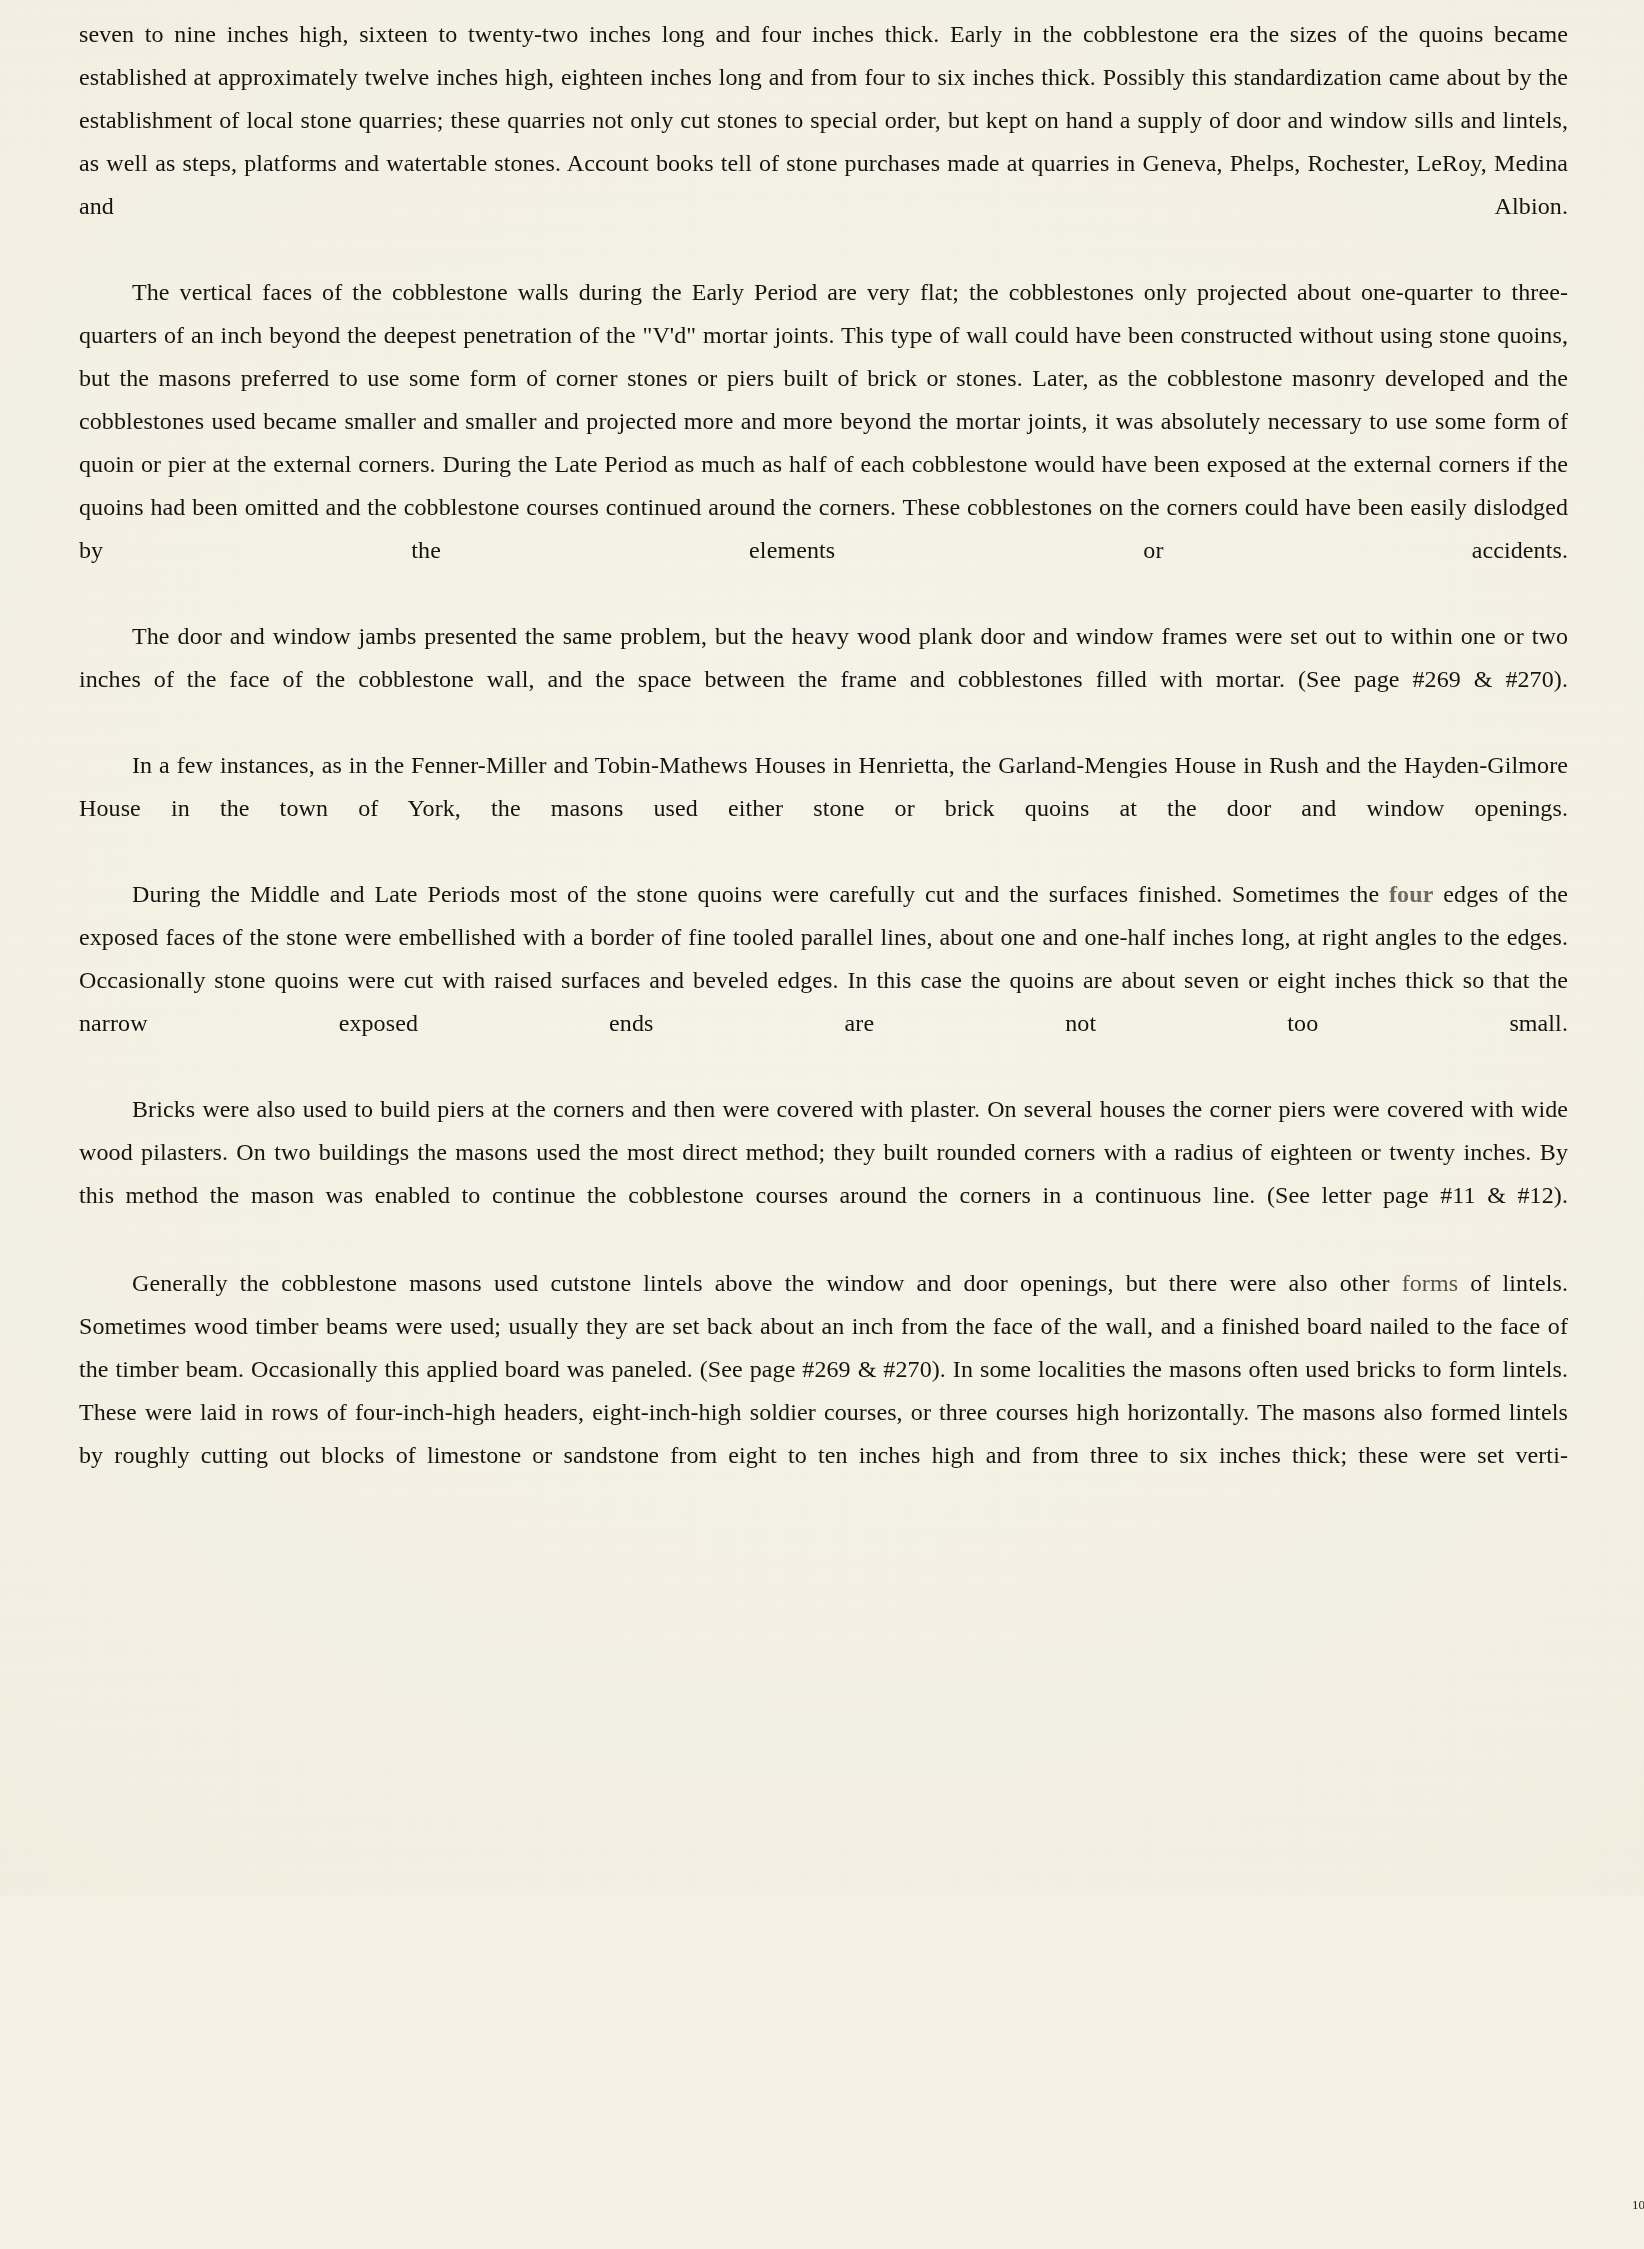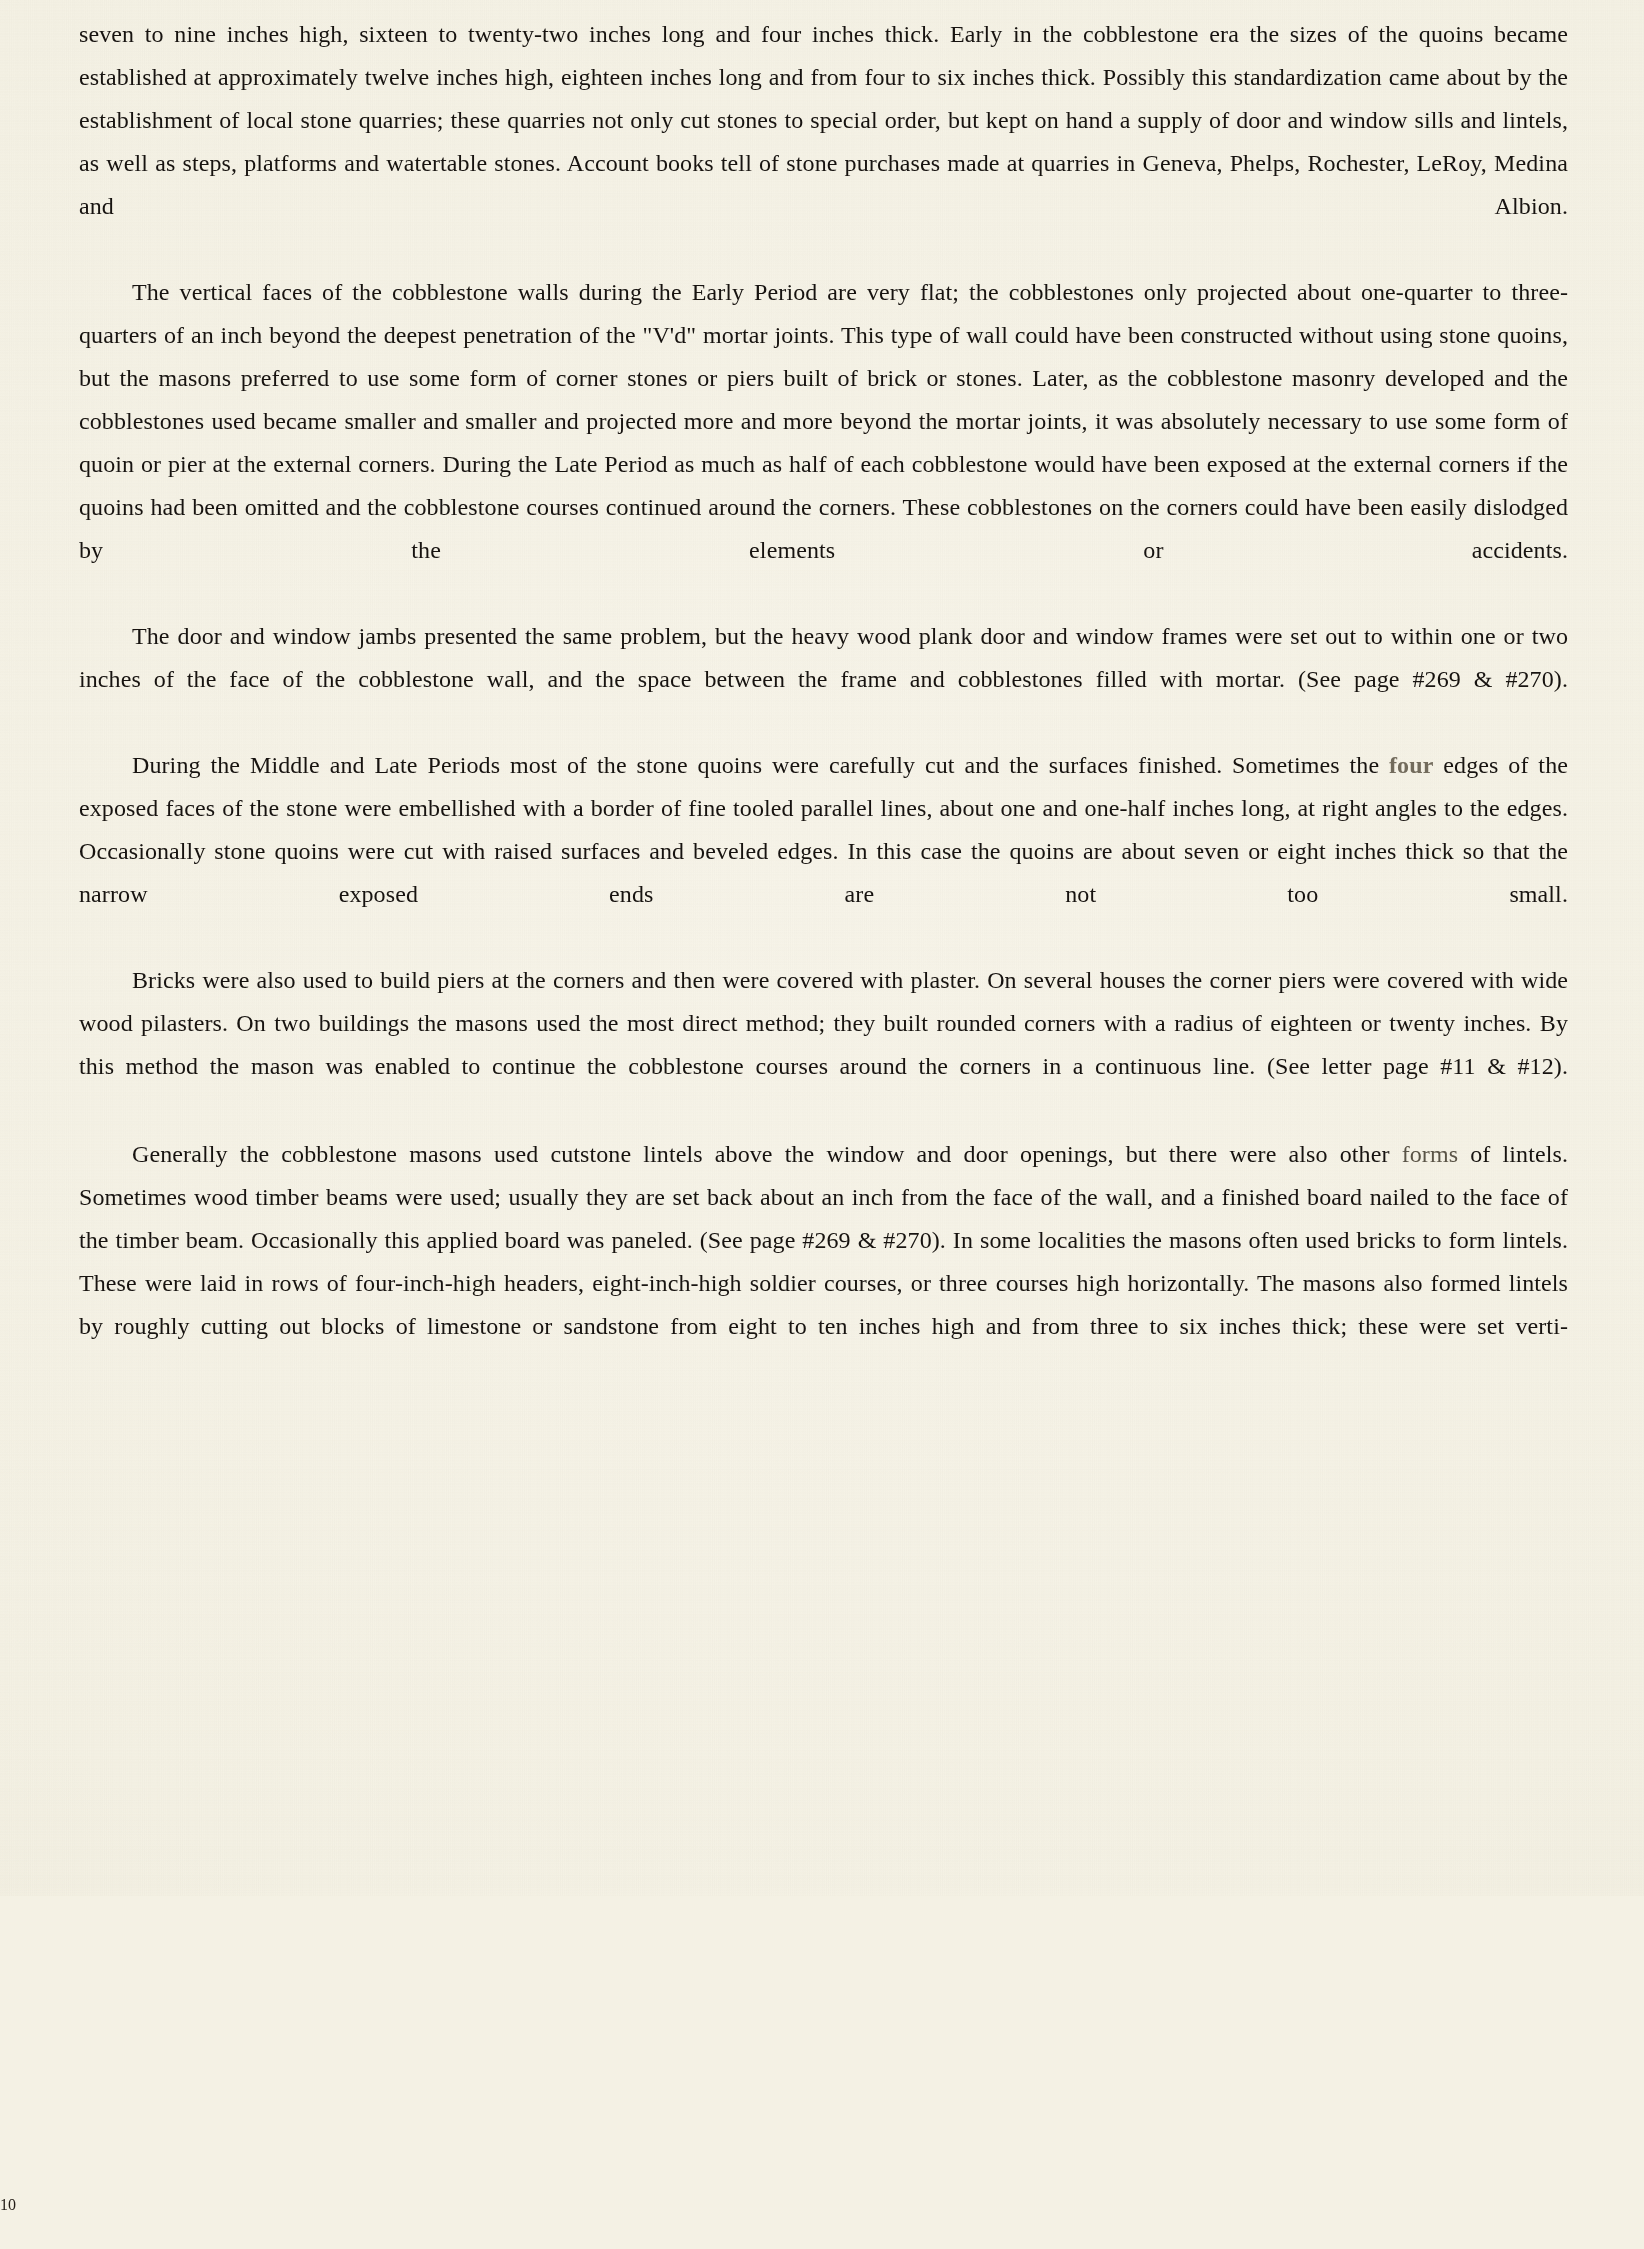--- a/index.html
+++ b/index.html
@@ -72,42 +72,43 @@
     font-weight: bold;
   }
   .faded-light {
     color: #4a4336;
     opacity: .9;
   }
 
   #pagenum {
     position: absolute;
     left: 0;
-    right: 14px;
+    right: 0;
     top: 2193px;
-    text-align: left;
-    font-size: 16px;
+    text-align: right;
+    font-size: 13px;
     line-height: 23px;
     color: #221c16;
     font-family: "Liberation Serif", "DejaVu Serif", serif;
   }
 </style>
 </head>
 <body>
 
 <div id="paper">
 
   <div id="textblock">
 
     <p class="para nofirstindent">seven to nine inches high, sixteen to twenty-two inches long and four inches thick. Early in the cobblestone era the sizes of the quoins became established at approximately twelve inches high, eighteen inches long and from four to six inches thick. Possibly this standardization came about by the establishment of local stone quarries; these quarries not only cut stones to special order, but kept on hand a supply of door and window sills and lintels, as well as steps, platforms and watertable stones. Account books tell of stone purchases made at quarries in Geneva, Phelps, Rochester, LeRoy, Medina and Albion.</p>
 
     <p class="para">The vertical faces of the cobblestone walls during the Early Period are very flat; the cobblestones only projected about one-quarter to three-quarters of an inch beyond the deepest penetration of the "V'd" mortar joints. This type of wall could have been constructed without using stone quoins, but the masons preferred to use some form of corner stones or piers built of brick or stones. Later, as the cobblestone masonry developed and the cobblestones used became smaller and smaller and projected more and more beyond the mortar joints, it was absolutely necessary to use some form of quoin or pier at the external corners. During the Late Period as much as half of each cobblestone would have been exposed at the external corners if the quoins had been omitted and the cobblestone courses continued around the corners. These cobblestones on the corners could have been easily dislodged by the elements or accidents.</p>
 
     <p class="para">The door and window jambs presented the same problem, but the heavy wood plank door and window frames were set out to within one or two inches of the face of the cobblestone wall, and the space between the frame and cobblestones filled with mortar. (See page #269 &amp; #270).</p>
 
+    <p class="para">In a few instances, as in the Fenner-Miller and Tobin-Mathews Houses in Henrietta, the Garland-Mengies House in Rush and the Hayden-Gilmore House in the town of York, the masons used either stone or brick quoins at the door and window openings.</p>
 
     <p class="para"><span>During the Middle and Late Periods most of the stone quoins were carefully cut and the surfaces finished. Sometimes the </span><span class="faded">four</span><span> edges of the exposed faces of the stone were embellished with a border of fine tooled parallel lines, about one and one-half inches long, at right angles to the edges. Occasionally stone quoins were cut with raised surfaces and beveled edges. In this case the quoins are about seven or eight inches thick so that the narrow exposed ends are not too small.</span></p>
 
     <p class="para">Bricks were also used to build piers at the corners and then were covered with plaster. On several houses the corner piers were covered with wide wood pilasters. On two buildings the masons used the most direct method; they built rounded corners with a radius of eighteen or twenty inches. By this method the mason was enabled to continue the cobblestone courses around the corners in a continuous line. (See letter page #11 &amp; #12).</p>
 
     <p class="para gap-before"><span>Generally the cobblestone masons used cutstone lintels above the window and door openings, but there were also other </span><span class="faded-light">forms</span><span> of lintels. Sometimes wood timber beams were used; usually they are set back about an inch from the face of the wall, and a finished board nailed to the face of the timber beam. Occasionally this applied board was paneled. (See page #269 &amp; #270). In some localities the masons often used bricks to form lintels. These were laid in rows of four-inch-high headers, eight-inch-high soldier courses, or three courses high horizontally. The masons also formed lintels by roughly cutting out blocks of limestone or sandstone from eight to ten inches high and from three to six inches thick; these were set verti-</span></p>
 
   </div>
 
   <div id="pagenum">10</div>

